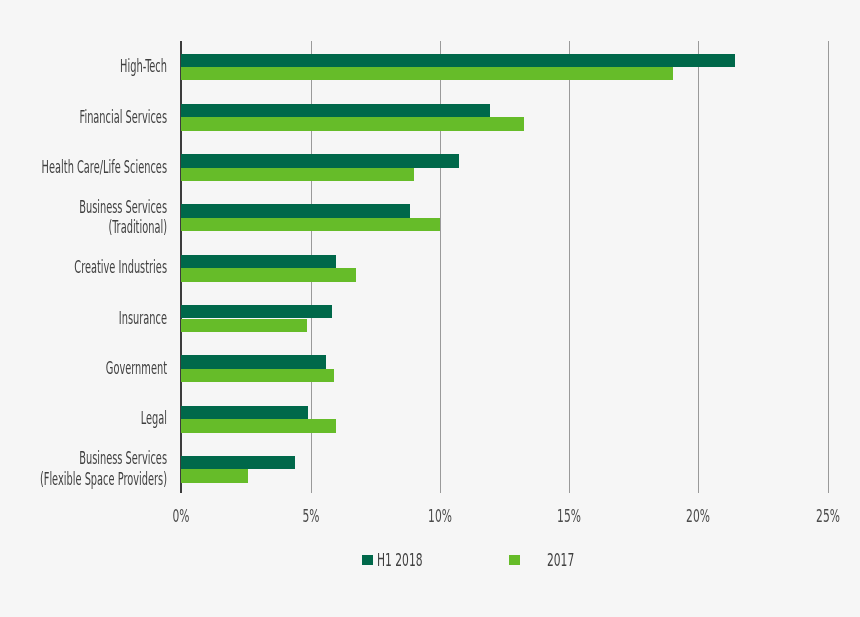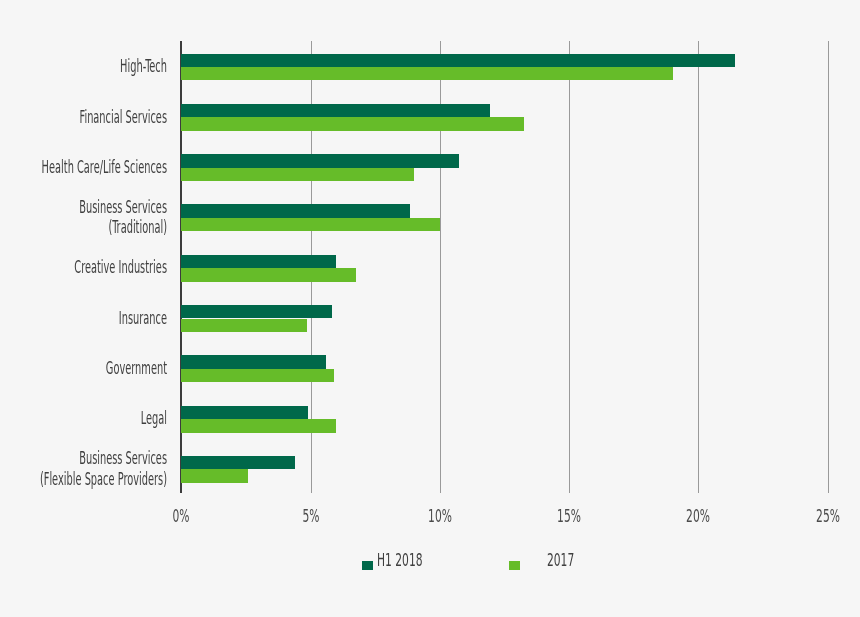--- a/index.html
+++ b/index.html
@@ -29,21 +29,21 @@
     transform-origin: right center;
   }
   .xlabel {
     position:absolute;
     text-align:center;
     color:#4a4a4a;
     font-size:17px;
     transform: scaleX(0.70);
     transform-origin: center center;
   }
-  .legend-item { position:absolute; display:flex; align-items:flex-end; }
+  .legend-item { position:absolute; display:flex; align-items:center; }
   .legend-swatch { width:11px; height:9.5px; }
   .legend-text {
     color:#3f3f3f; font-size:17px; margin-left:4px;
     transform: scaleX(0.70); transform-origin:left center;
   }
 </style>
 </head>
 <body>
 
 <div id="chart">

